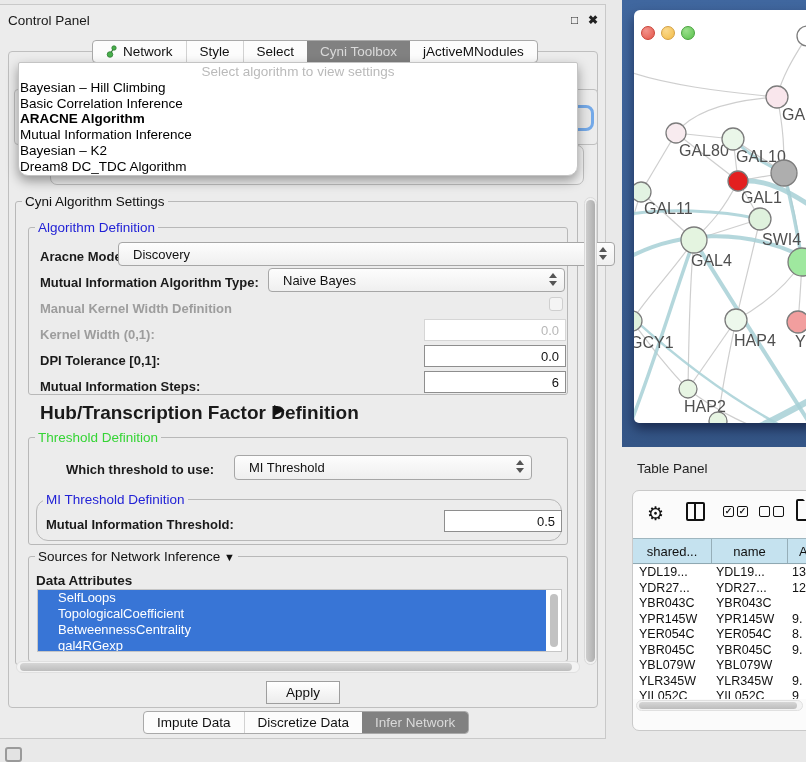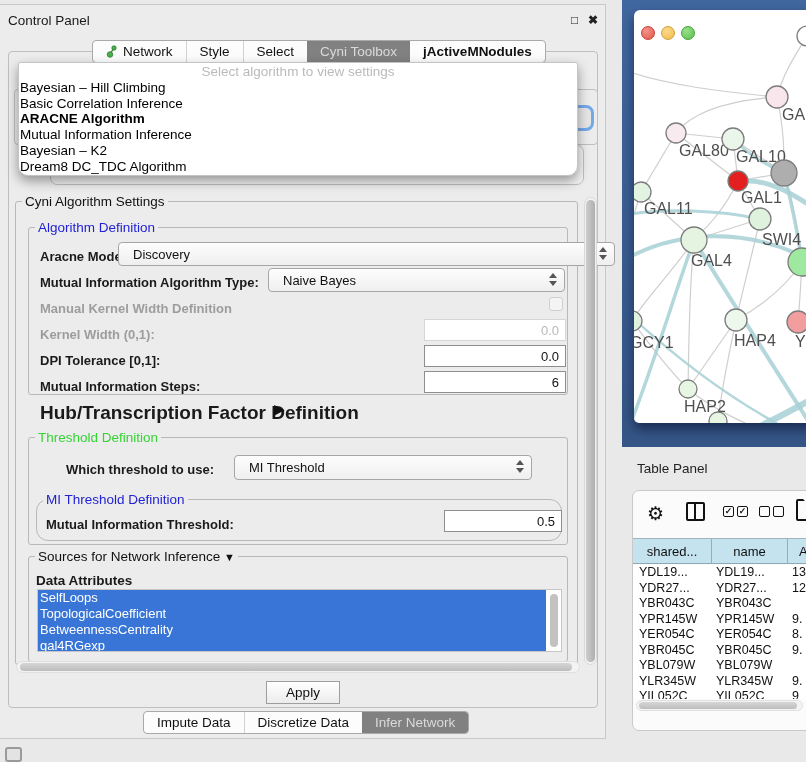--- a/index.html
+++ b/index.html
@@ -15,21 +15,21 @@
   .cp-card { position:absolute; left:8px; top:46px; width:590px; height:657px;
              border:1px solid #BFBFBF; border-radius:4px; background:#ECECEC; }
 
   
   .tabbar { position:absolute; display:flex; align-items:stretch; height:23px;
             background:#FCFCFC; border:1px solid #A9A9A9; border-radius:4px; overflow:hidden; z-index:8; }
   .tabbar .tab { display:flex; align-items:center; gap:5px; padding:0 13px; font-size:13.5px;
                  color:#111; border-left:1px solid #D2D2D2; white-space:nowrap; }
   .tabbar .tab:first-child { border-left:none; }
   .tabbar .tab.active { background:#818181; color:#DADADA; border-left:none; }
-  .tabbar .tab.active + .tab { border-left:none;font-weight:bold; }
+  .tabbar .tab.active + .tab { border-left:none; }
   .top-tabs { left:80px; top:35px;margin-left:12px; }
   .bottom-tabs { left:143px; top:706px; }
 
   
   .frag-box { position:absolute; border:1px solid #BFBFBF; border-radius:4px; z-index:1; background:#ECECEC; }
   .frag-blue { position:absolute; left:570px; top:100px; width:24px; height:26px;
                border:3px solid #74A9E8; border-radius:8px; background:#E6E6E6; z-index:2; }
 
   
   .popup { position:absolute; left:18px; top:57px; width:560px; height:114px; background:#FFFFFF;
@@ -62,21 +62,21 @@
          font-size:13px; color:#111; text-align:right; padding:3px 6px 0 0; }
   .tin.dis { border-color:#D6D6D6; color:#B8B8B8; }
 
   .chk { position:absolute; width:14px; height:14px; border:1px solid #CFCFCF; border-radius:3px;
          background:#F4F4F4; }
 
   .arrow-glyph { position:absolute; font-size:13px; color:#111; }
 
   .listbox { position:absolute; background:#FFFFFF; border:1px solid #C6C6C6; overflow:hidden; }
   .listbox .litem { width:508px; background:#3875D6; color:#FFFFFF; font-size:13px;
-                    line-height:16px; padding-left:2px; white-space:nowrap; }
+                    line-height:16px; padding-left:20px; white-space:nowrap; }
   .list-vscroll { position:absolute; right:3px; top:4px; width:8px; height:53px;
                   background:#C2C2C2; border-radius:5px; }
 
   .hscroll { position:absolute; background:#F3F3F3; border:1px solid #E0E0E0; border-radius:6px; }
   .hscroll .thumb { position:absolute; top:1px; bottom:1px; background:linear-gradient(#D6D6D6,#BDBDBD);
                     border-radius:5px; }
   .vscroll { position:absolute; width:13px; background:#F1F1F1; border:1px solid #DADADA; border-radius:7px; }
   .vscroll .thumb { position:absolute; left:1px; right:1px; background:linear-gradient(90deg,#CDCDCD,#AFAFAF);
                     border-radius:6px; }
 

